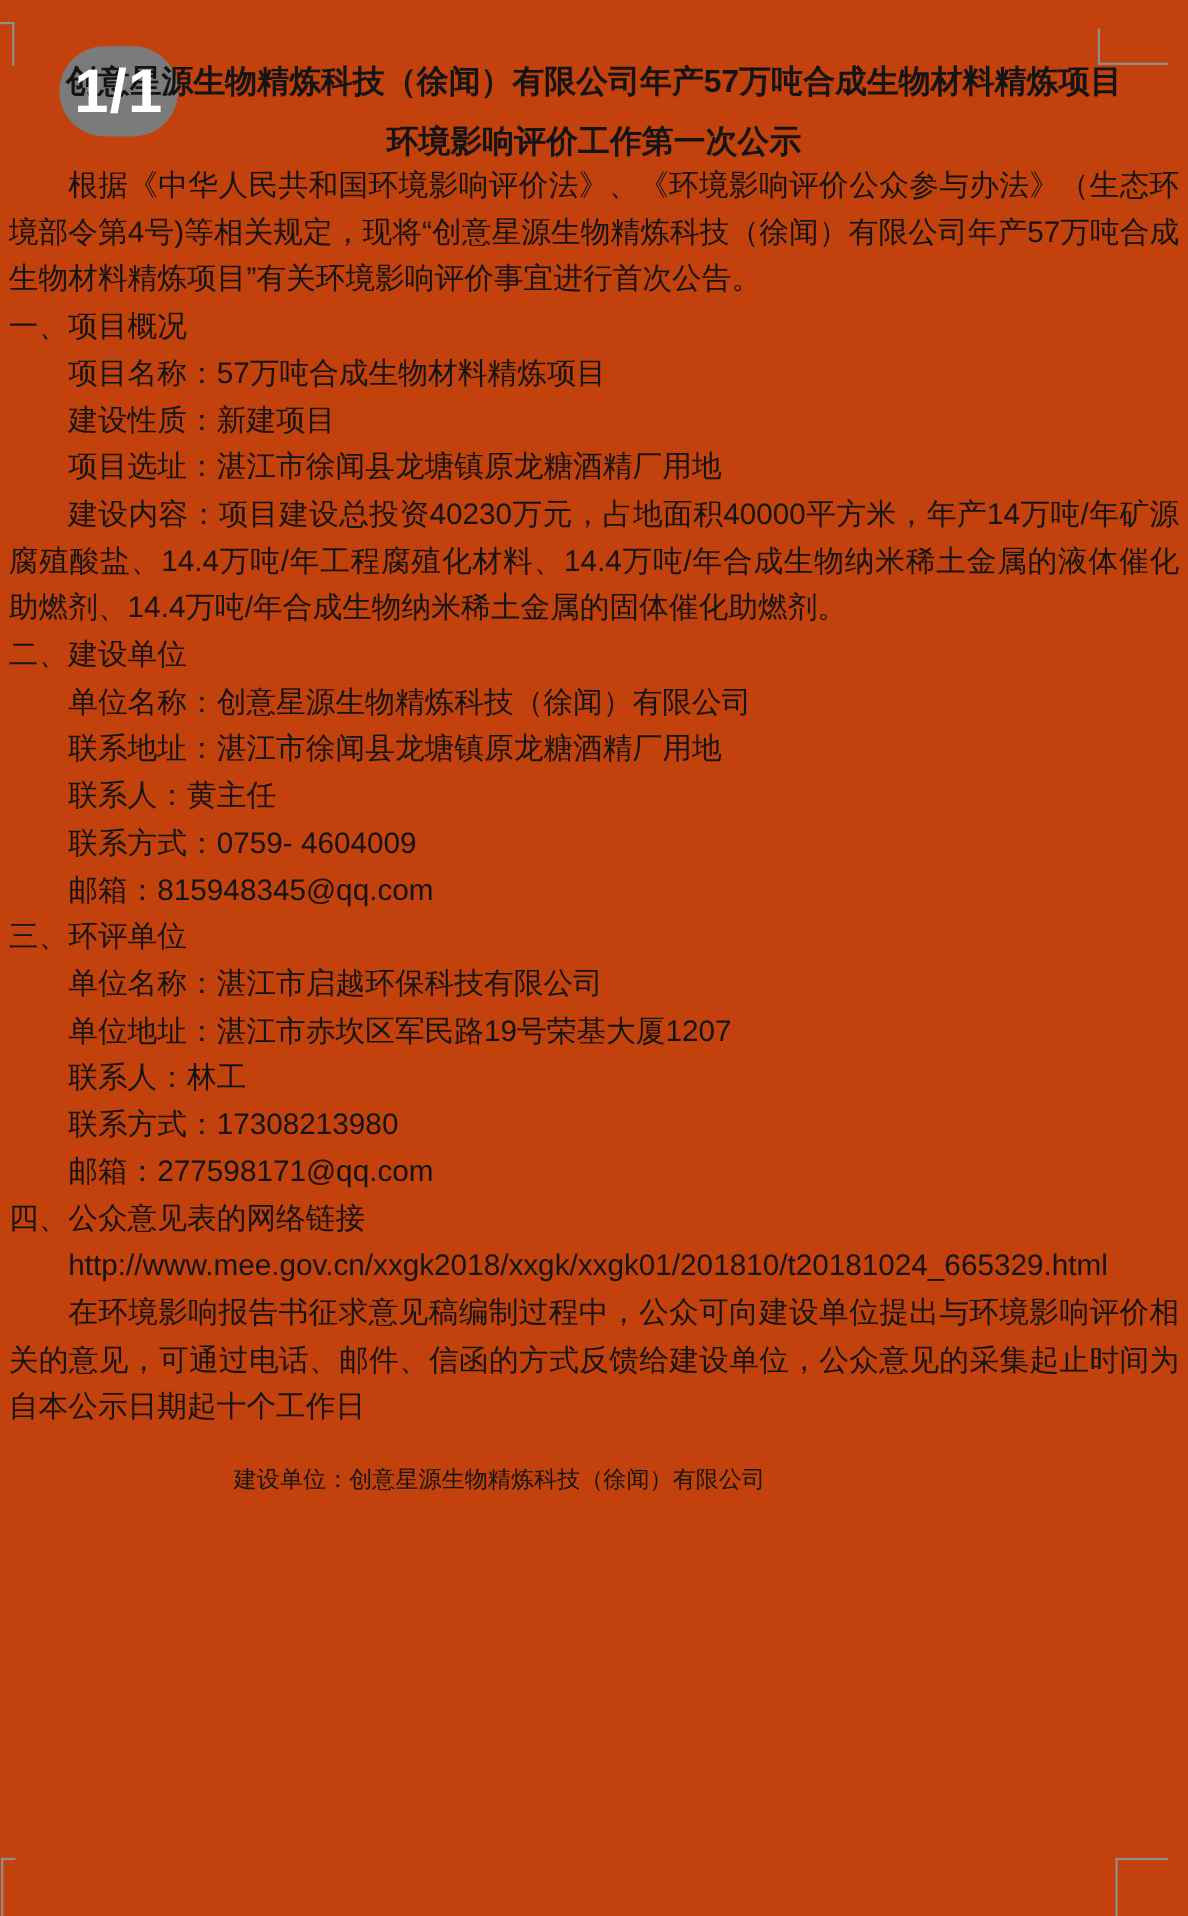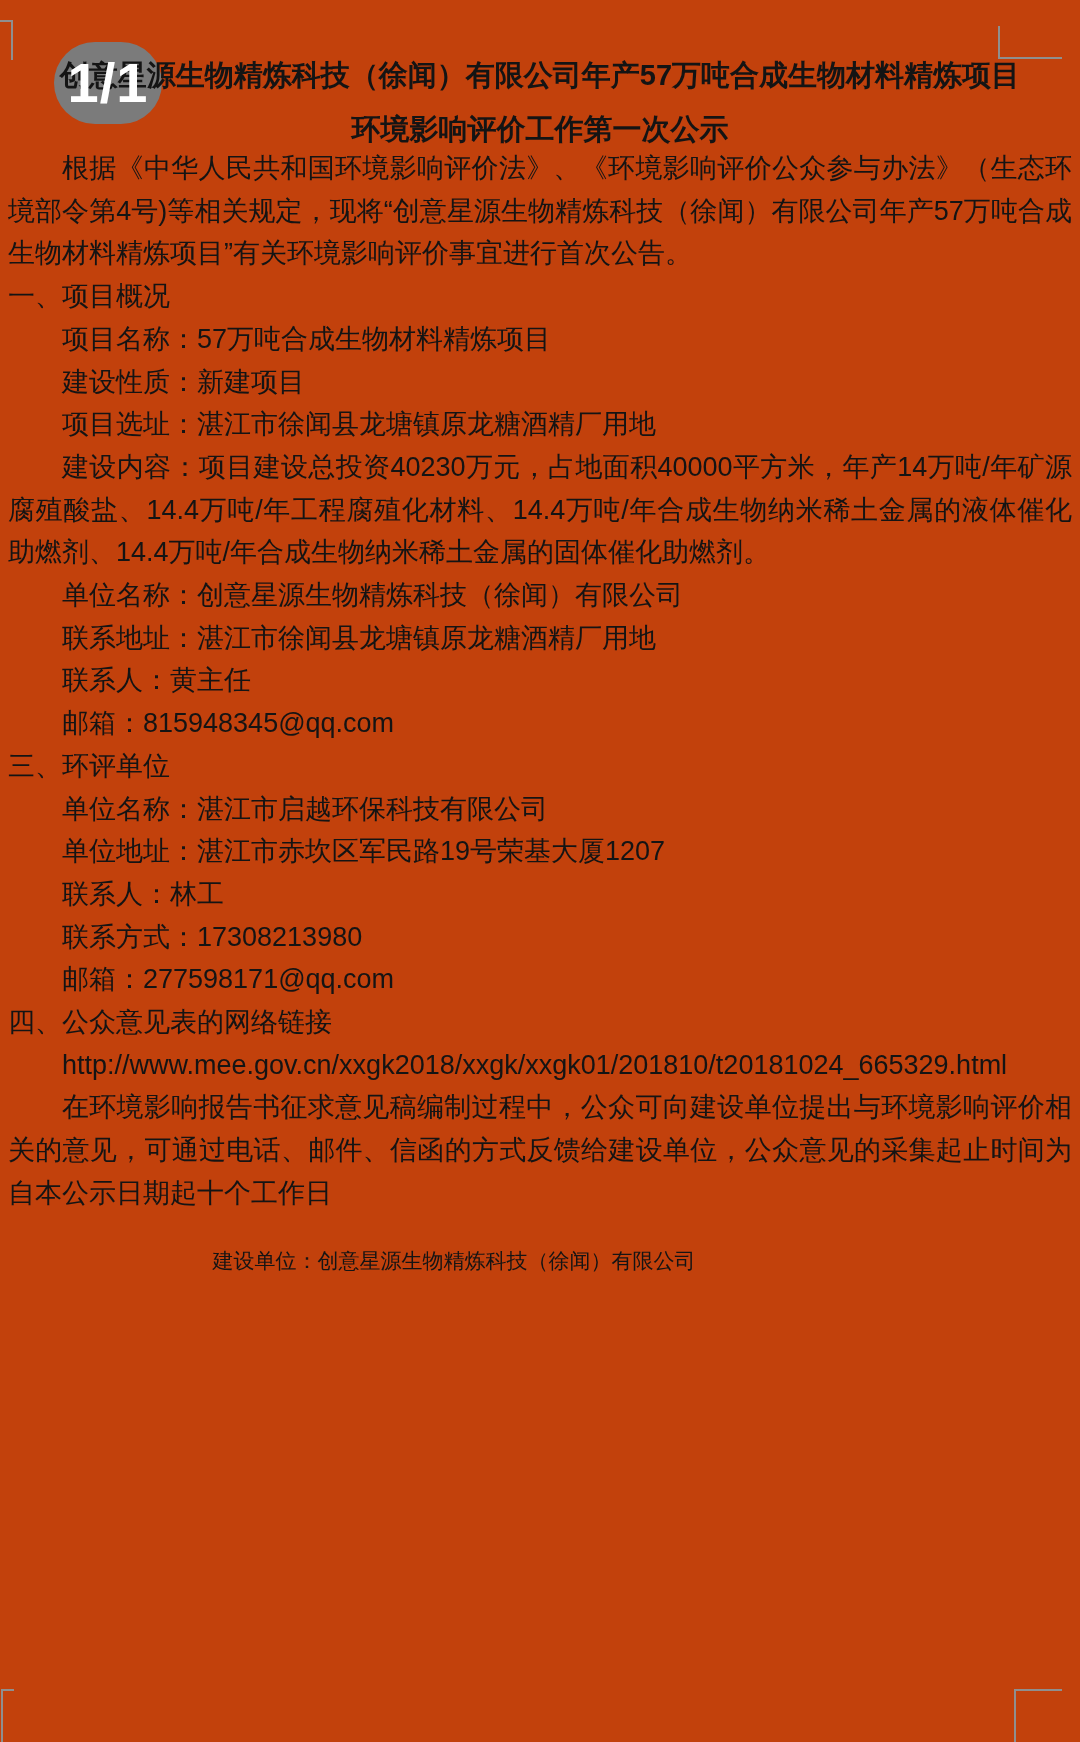--- a/index.html
+++ b/index.html
@@ -76,23 +76,25 @@
   <div class="content">
 
     <p class="indent">根据《中华人民共和国环境影响评价法》、《环境影响评价公众参与办法》（生态环境部令第4号)等相关规定，现将“创意星源生物精炼科技（徐闻）有限公司年产57万吨合成生物材料精炼项目”有关环境影响评价事宜进行首次公告。</p>
 
     <h2 class="sec">一、项目概况</h2>
     <p class="indent">项目名称：57万吨合成生物材料精炼项目</p>
     <p class="indent">建设性质：新建项目</p>
     <p class="indent">项目选址：湛江市徐闻县龙塘镇原龙糖酒精厂用地</p>
     <p class="indent">建设内容：项目建设总投资40230万元，占地面积40000平方米，年产14万吨/年矿源腐殖酸盐、14.4万吨/年工程腐殖化材料、14.4万吨/年合成生物纳米稀土金属的液体催化助燃剂、14.4万吨/年合成生物纳米稀土金属的固体催化助燃剂。</p>
 
+    <h2 class="sec">二、建设单位</h2>
     <p class="indent">单位名称：创意星源生物精炼科技（徐闻）有限公司</p>
     <p class="indent">联系地址：湛江市徐闻县龙塘镇原龙糖酒精厂用地</p>
     <p class="indent">联系人：黄主任</p>
+    <p class="indent">联系方式：0759- 4604009</p>
     <p class="indent">邮箱：815948345@qq.com</p>
 
     <h2 class="sec">三、环评单位</h2>
     <p class="indent">单位名称：湛江市启越环保科技有限公司</p>
     <p class="indent">单位地址：湛江市赤坎区军民路19号荣基大厦1207</p>
     <p class="indent">联系人：林工</p>
     <p class="indent">联系方式：17308213980</p>
     <p class="indent">邮箱：277598171@qq.com</p>
 
     <h2 class="sec">四、公众意见表的网络链接</h2>

